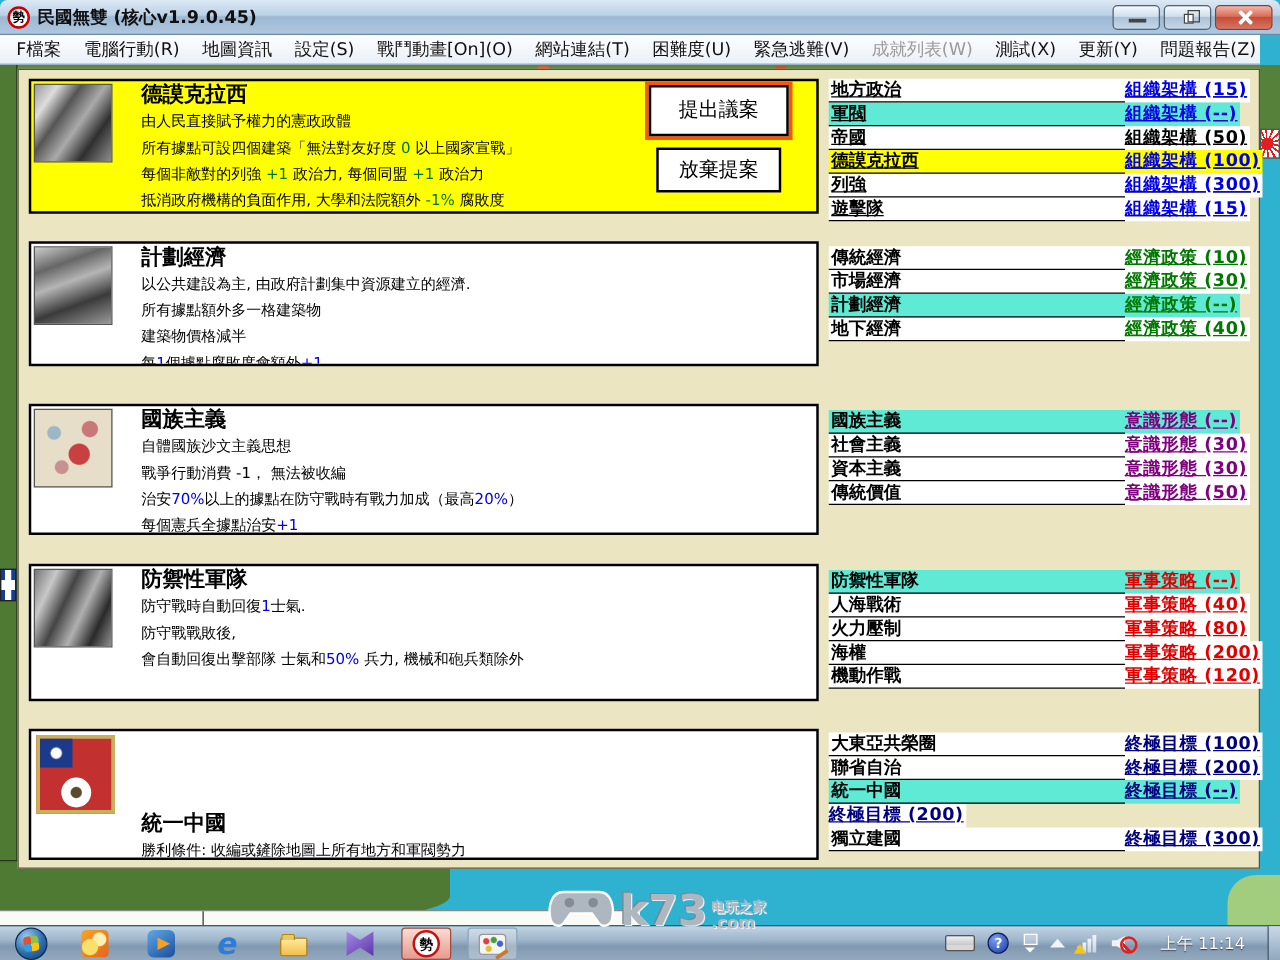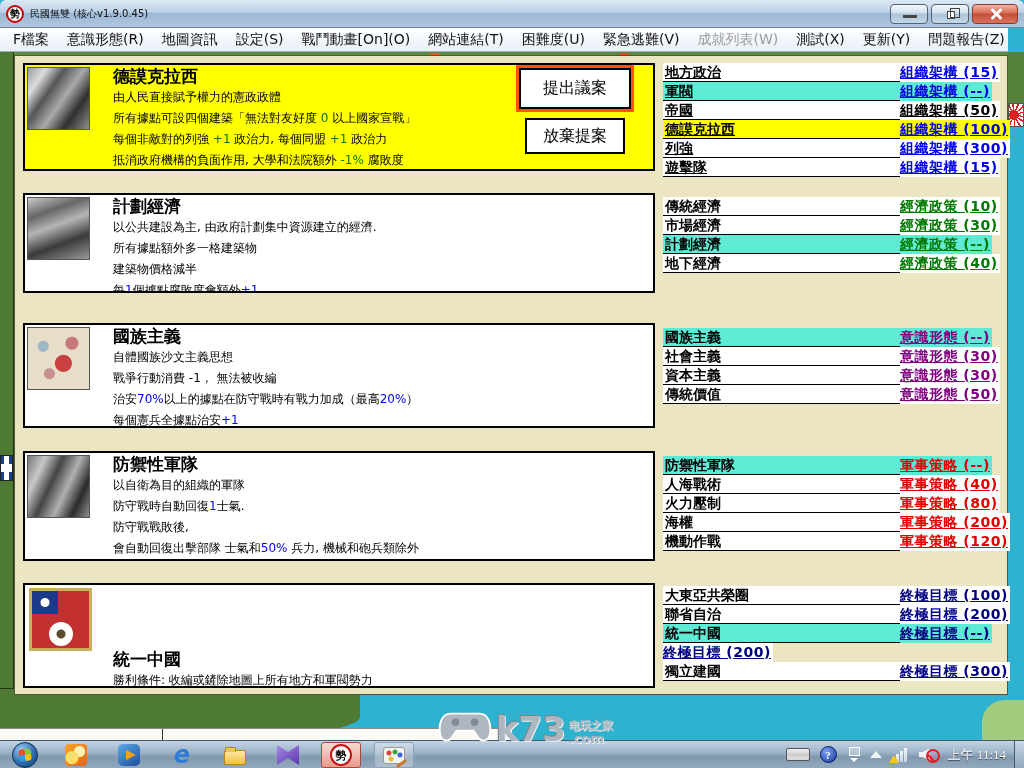--- a/index.html
+++ b/index.html
@@ -7,21 +7,21 @@
   body { font-family:"DejaVu Sans", sans-serif; background:#000; }
   .screen { position:relative; width:1024px; height:768px; overflow:hidden; background:#2FB2D0; }
 
   
   .titlebar { position:absolute; top:0; left:0; right:0; height:28px;
     background:linear-gradient(180deg,#DCE9F5 0%,#BBD1E7 45%,#9CB8D4 50%,#AFC7DD 100%);
     border-bottom:1px solid #6B8CA9; border-radius:6px 6px 0 0;
     display:flex; align-items:center; padding:0 6px; z-index:6; }
   .app-logo { width:18px; height:18px; border-radius:50%; background:#FFF; border:2px solid #C00;
     color:#000; font-size:10px; font-weight:bold; display:flex; align-items:center; justify-content:center; margin-right:6px; flex:none; }
-  .title-text { font-size:10px; color:#101010; }
+  .title-text { font-size:14px; color:#101010;font-weight:bold; }
   .win-controls { margin-left:auto; display:flex; }
   .wbtn { width:38px; height:20px; border:1px solid #54636F; border-radius:4px; margin-left:3px; position:relative;
     background:linear-gradient(180deg,#F6FAFD 0%,#CFDFEE 45%,#ABC2D8 50%,#C4D8E9 100%); }
   .wbtn.close { width:46px; background:linear-gradient(180deg,#F2B4A4 0%,#DB6C56 45%,#C24E3A 50%,#DA735E 100%); border-color:#8C3A2A; }
   .g-min { position:absolute; left:12px; bottom:5px; width:14px; height:3px; background:#444; }
   .g-res { position:absolute; left:15px; top:6px; width:8px; height:8px; border:1px solid #444; background:#FDFDFD; }
   .g-res::before { content:""; position:absolute; left:2px; top:-4px; width:8px; height:8px; border:1px solid #444; }
   .g-x  { position:absolute; left:17px; top:3px; width:12px; height:12px; }
   .g-x::before,.g-x::after { content:""; position:absolute; left:5px; top:-1px; width:3px; height:14px; background:#FFF; border-radius:1px; }
   .g-x::before { transform:rotate(45deg); } .g-x::after { transform:rotate(-45deg); }
@@ -127,21 +127,21 @@
   .ic-kmplayer { width:22px; height:20px; background:linear-gradient(145deg,#A98AE8,#5A34A8);
     clip-path:polygon(0 0,50% 35%,100% 0,100% 100%,50% 65%,0 100%); }
   .ic-game-window { width:22px; height:22px; border-radius:50%; background:#FFF; border:2px solid #C41212;
     color:#000; font-size:11px; font-weight:bold; display:flex; align-items:center; justify-content:center; }
   .ic-paint { width:22px; height:17px; background:#F4F4F0; border:1px solid #999; border-radius:3px; position:relative;
     background-image:radial-gradient(circle at 5px 5px,#E04040 0 2px,rgba(0,0,0,0) 3px),
       radial-gradient(circle at 11px 4px,#40A040 0 2px,rgba(0,0,0,0) 3px),
       radial-gradient(circle at 16px 7px,#4060E0 0 2px,rgba(0,0,0,0) 3px),
       radial-gradient(circle at 7px 11px,#E0C030 0 2px,rgba(0,0,0,0) 3px); }
   .ic-paint::after { content:""; position:absolute; right:-3px; bottom:-2px; width:11px; height:3px; background:#C87830; transform:rotate(-35deg); }
-  .tray { margin-left:auto; display:flex; align-items:center; height:28px;font-family:Liberation Serif, serif; }
+  .tray { margin-left:auto; display:flex; align-items:center; gap:10px; height:28px; }
   .tricon { display:flex; align-items:center; justify-content:center; }
   .tr-keyboard { width:24px; height:13px; background:linear-gradient(180deg,#F0F0F0,#B0B0B0); border:1px solid #555; border-radius:2px;
     box-shadow:inset 0 -4px 0 #D8D8D8; }
   .tr-help { width:17px; height:17px; border-radius:50%; background:radial-gradient(circle at 35% 30%,#7AA0F0,#1A3AA0);
     color:#FFF; font-size:11px; font-weight:bold; display:flex; align-items:center; justify-content:center; border:1px solid #0A1A60; }
   .tr-help::after { content:"?"; }
   .tr-app-window { width:13px; height:16px; position:relative; }
   .tr-app-window::before { content:""; position:absolute; top:0; left:2px; width:9px; height:7px; border:1px solid #FFF; background:rgba(255,255,255,.25); }
   .tr-app-window::after { content:""; position:absolute; bottom:1px; left:3px; border-top:4px solid #FFF; border-left:4px solid transparent; border-right:4px solid transparent; }
   .tr-show-hidden-arrow { width:0; height:0; border-bottom:7px solid #F0F4F8; border-left:6px solid transparent; border-right:6px solid transparent; }
@@ -174,21 +174,21 @@
           <span class="g-res"></span>
         </div>
       <div class="wbtn close">
           <span class="g-x"></span>
         </div>
     </div>
   </div>
 
   <div class="menubar" id="menubar">
       <div class="menu-item">F檔案</div>
-      <div class="menu-item">意識形態(R)</div>
+      <div class="menu-item">電腦行動(R)</div>
       <div class="menu-item">地圖資訊</div>
       <div class="menu-item">設定(S)</div>
       <div class="menu-item">戰鬥動畫[On](O)</div>
       <div class="menu-item">網站連結(T)</div>
       <div class="menu-item">困難度(U)</div>
       <div class="menu-item">緊急逃難(V)</div>
       <div class="menu-item disabled">成就列表(W)</div>
       <div class="menu-item">測試(X)</div>
       <div class="menu-item">更新(Y)</div>
       <div class="menu-item">問題報告(Z)</div>
@@ -237,21 +237,20 @@
               <div class="pline"><span>自體國族沙文主義思想</span></div>
               <div class="pline"><span>戰爭行動消費 -1， 無法被收編</span></div>
               <div class="pline"><span>治安</span><span class="seg-blue">70%</span><span>以上的據點在防守戰時有戰力加成（最高</span><span class="seg-blue">20%</span><span>）</span></div>
               <div class="pline"><span>每個憲兵全據點治安</span><span class="seg-blue">+1</span></div>
             </div>
           </div>
           <div class="panel" style="top: 395px; height: 110px;">
             <div class="picon icon-defensive-army"></div>
             <div class="ptext">
               <div class="ptitle">防禦性軍隊</div>
-              <div class="pline"><span>以自衛為目的組織的軍隊</span></div>
               <div class="pline"><span>防守戰時自動回復</span><span class="seg-blue">1</span><span>士氣.</span></div>
               <div class="pline"><span>防守戰戰敗後,</span></div>
               <div class="pline"><span>會自動回復出擊部隊 士氣和</span><span class="seg-blue">50%</span><span> 兵力, 機械和砲兵類除外</span></div>
             </div>
           </div>
           <div class="panel" style="top: 527px; height: 105px;">
             <div class="picon icon-unify-china"></div>
             <div class="ptext">
               <div class="ptitle">統一中國</div>
               <div class="pline"><span>勝利條件: 收編或鏟除地圖上所有地方和軍閥勢力</span></div>

